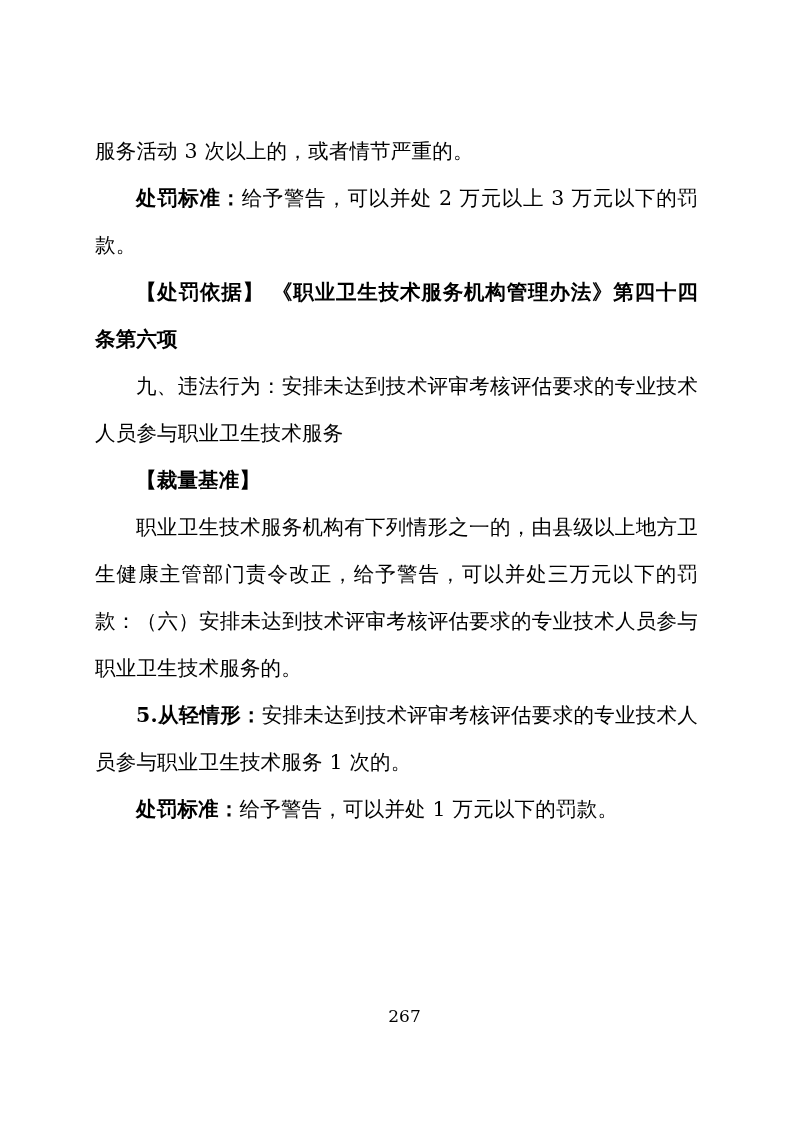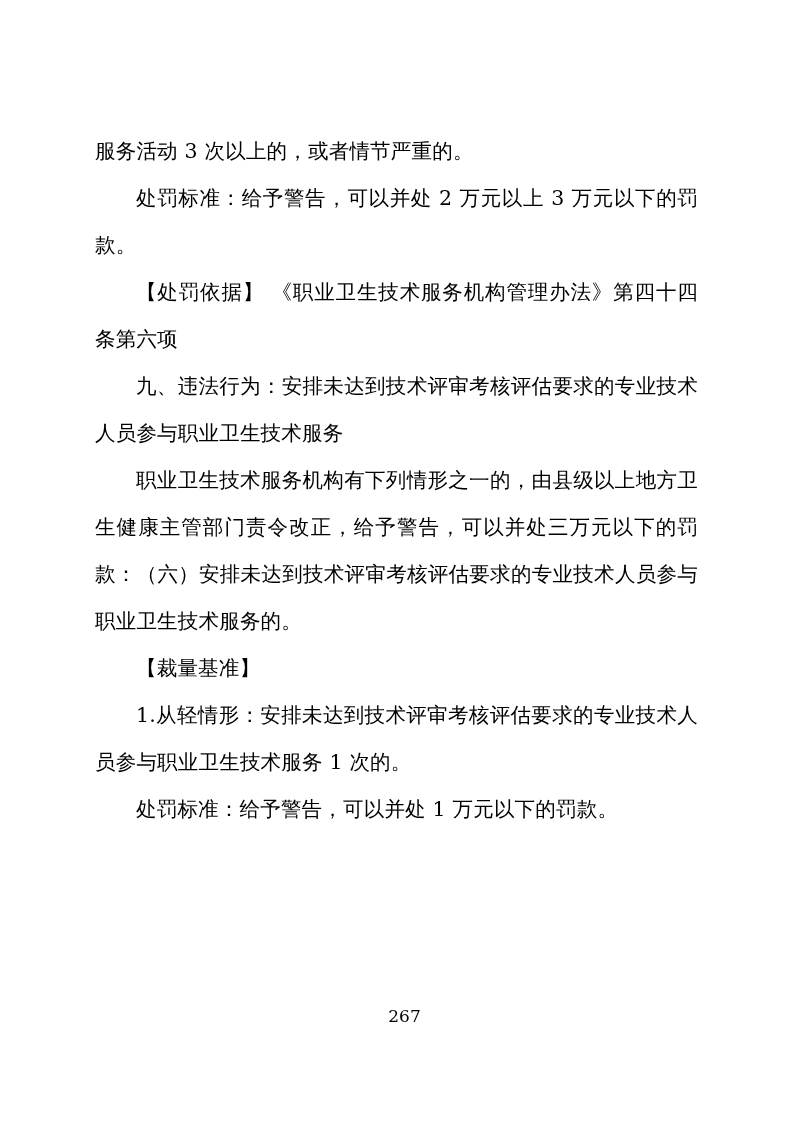--- a/index.html
+++ b/index.html
@@ -25,40 +25,40 @@
     letter-spacing: 0.2px;
   }
   p {
     margin: 0;
     padding: 0;
   }
   .indent {
     text-indent: 41px;
   }
   .bold {
-    font-weight: normal;
+    font-weight: bold;
   }
   .page-number {
     position: absolute;
     left: 16px;
     right: 0;
     bottom: 96px;
     text-align: center;
     font-size: 17px;
     font-family: "DejaVu Serif", "Liberation Serif", serif;
   }
 </style>
 </head>
 <body>
 
 <div class="page">
   <div class="body-text" id="body-container">
       <p class=""><span>服务活动 3 次以上的，或者情节严重的。</span></p>
       <p class="indent"><span class="bold">处罚标准：</span><span>给予警告，可以并处 2 万元以上 3 万元以下的罚款。</span></p>
       <p class="indent"><span class="bold">【处罚依据】  《职业卫生技术服务机构管理办法》第四十四条第六项</span></p>
       <p class="indent"><span>九、违法行为：安排未达到技术评审考核评估要求的专业技术人员参与职业卫生技术服务</span></p>
+      <p class="indent"><span class="bold">【裁量基准】</span></p>
       <p class="indent"><span>职业卫生技术服务机构有下列情形之一的，由县级以上地方卫生健康主管部门责令改正，给予警告，可以并处三万元以下的罚款：（六）安排未达到技术评审考核评估要求的专业技术人员参与职业卫生技术服务的。</span></p>
-      <p class="indent"><span class="bold">【裁量基准】</span></p>
-      <p class="indent"><span class="bold">1.从轻情形：</span><span>安排未达到技术评审考核评估要求的专业技术人员参与职业卫生技术服务 1 次的。</span></p>
+      <p class="indent"><span class="bold">5.从轻情形：</span><span>安排未达到技术评审考核评估要求的专业技术人员参与职业卫生技术服务 1 次的。</span></p>
       <p class="indent"><span class="bold">处罚标准：</span><span>给予警告，可以并处 1 万元以下的罚款。</span></p>
     </div>
   <div class="page-number">267</div>
 </div>
 
 </body></html>

